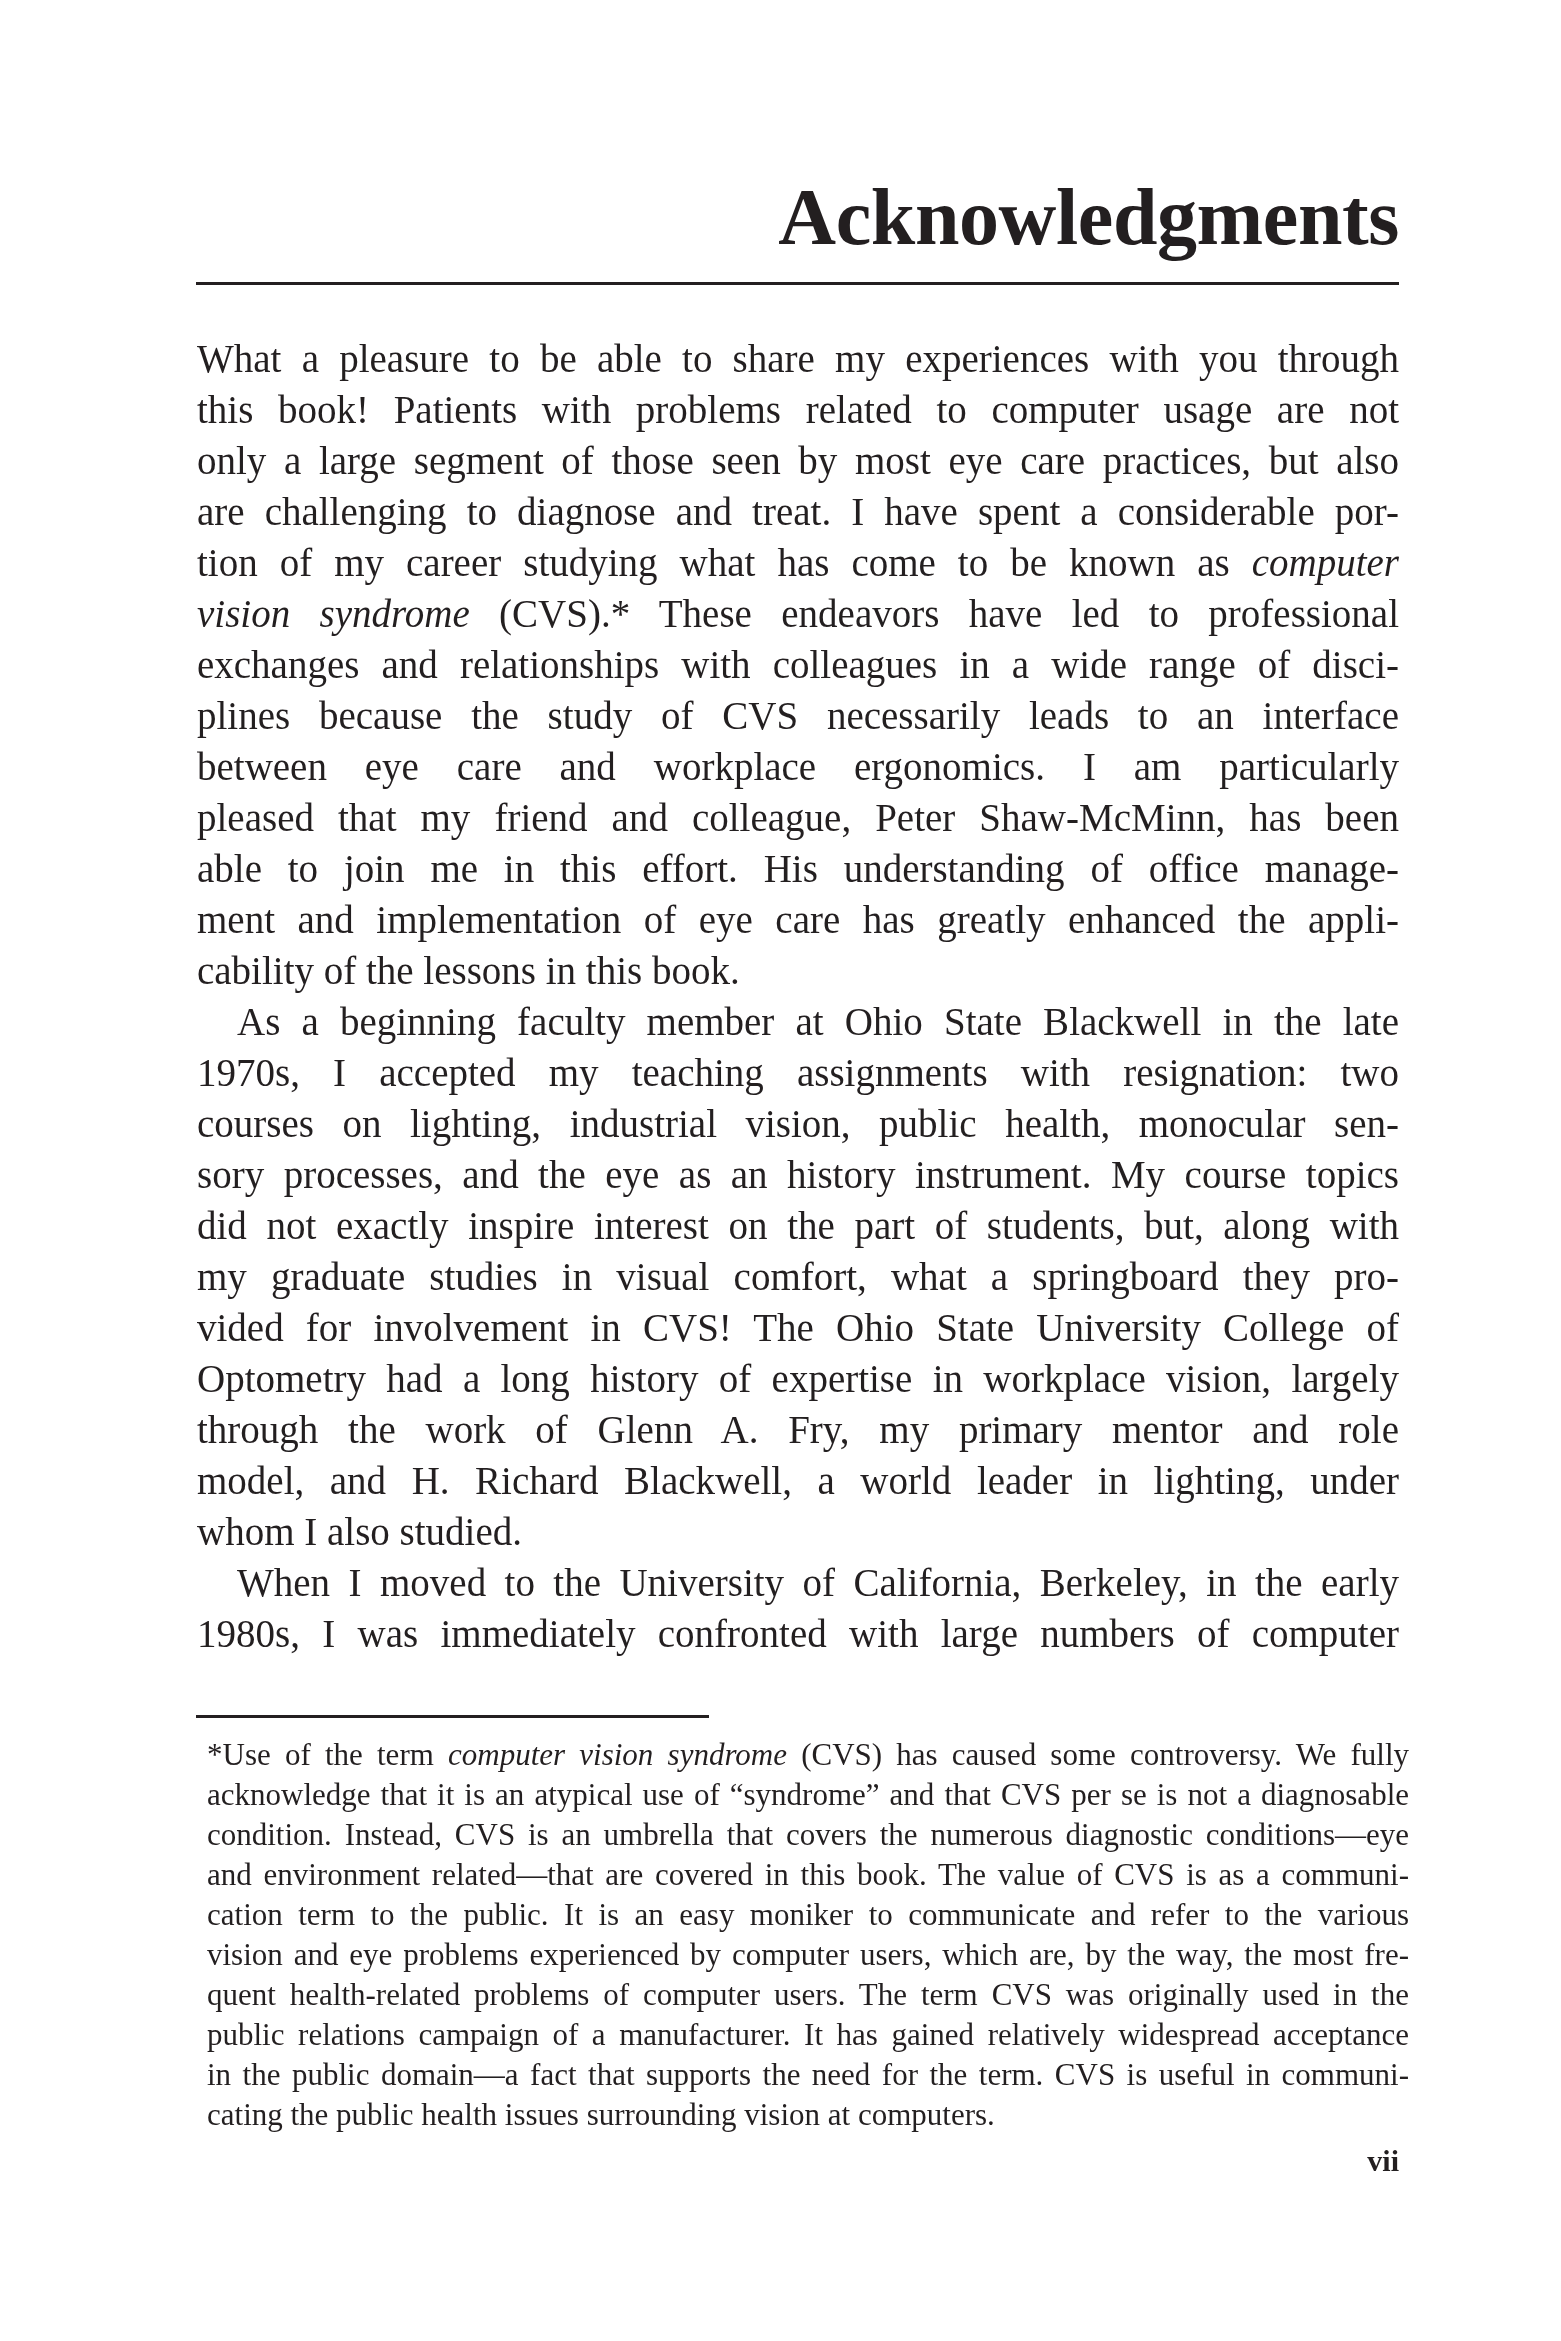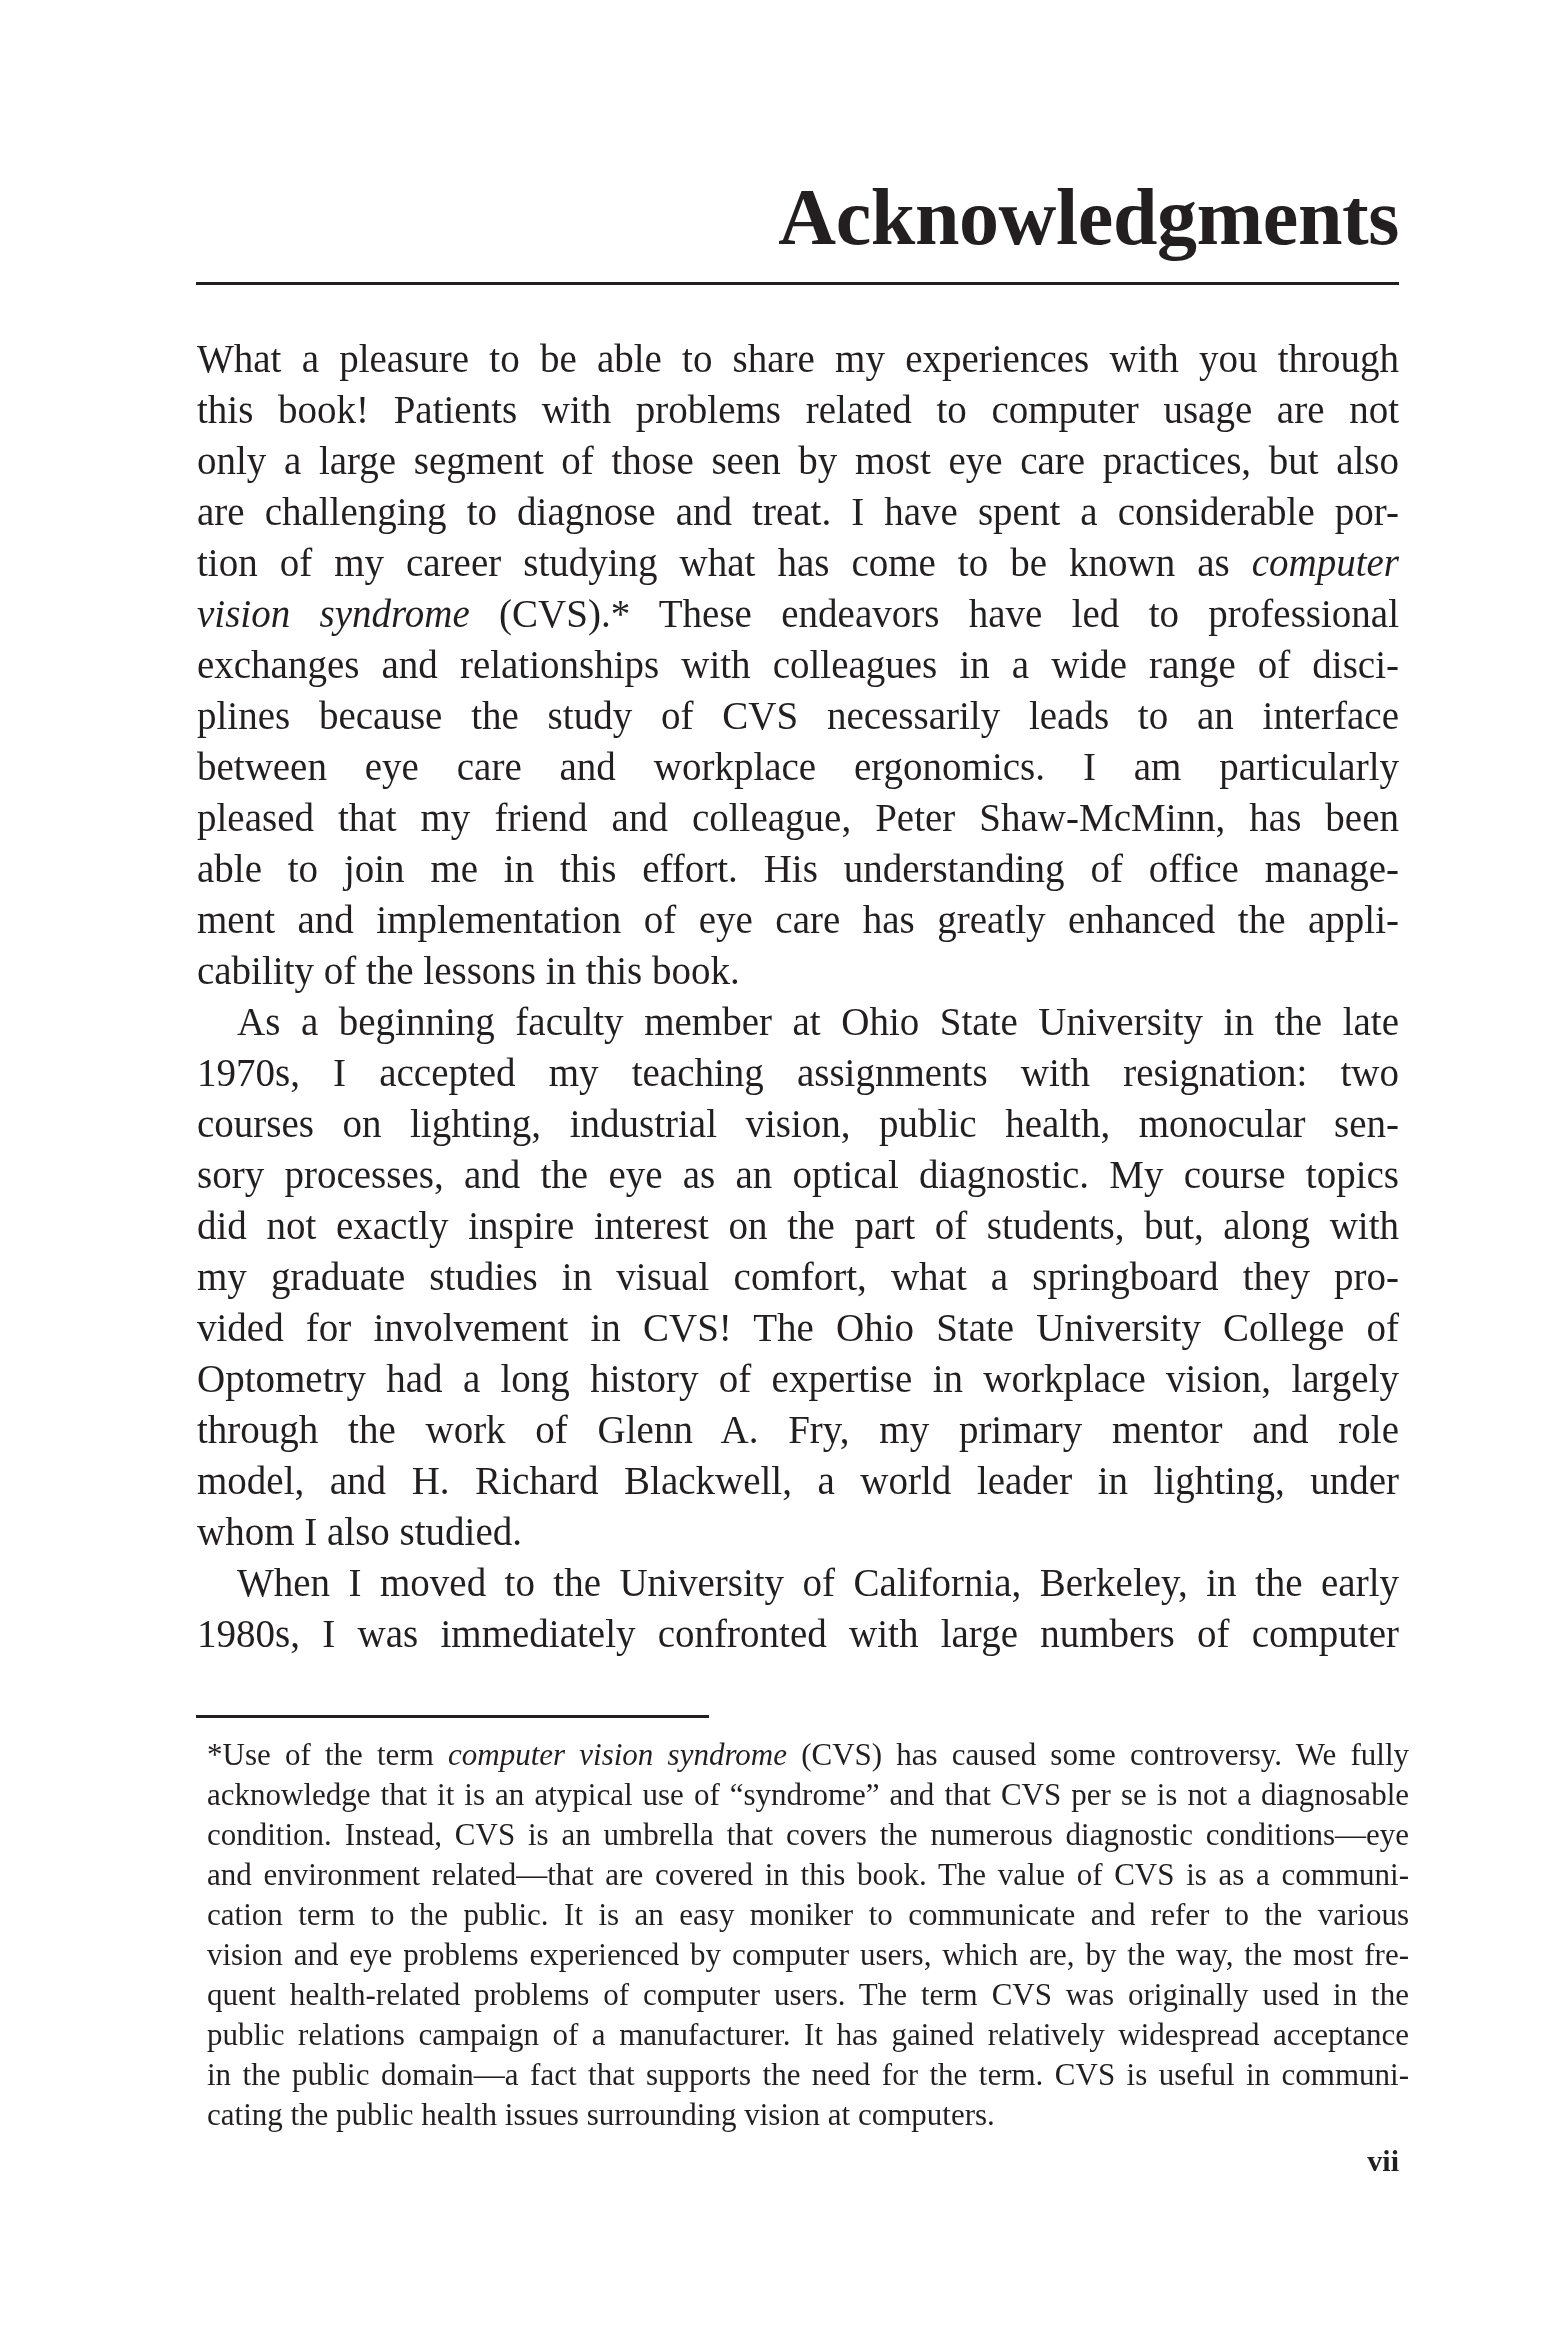--- a/index.html
+++ b/index.html
@@ -106,24 +106,24 @@
       <div class="line"><span style="white-space: pre; word-spacing: 0px;"><span class="seg">are challenging to diagnose and treat. I have spent a considerable por-</span></span></div>
       <div class="line"><span style="white-space: pre; word-spacing: 0px;"><span class="seg">tion of my career studying what has come to be known as </span><em class="seg">computer</em></span></div>
       <div class="line"><span style="white-space: pre; word-spacing: 0px;"><em class="seg">vision syndrome</em><span class="seg"> (CVS).* These endeavors have led to professional</span></span></div>
       <div class="line"><span style="white-space: pre; word-spacing: 0px;"><span class="seg">exchanges and relationships with colleagues in a wide range of disci-</span></span></div>
       <div class="line"><span style="white-space: pre; word-spacing: 0px;"><span class="seg">plines because the study of CVS necessarily leads to an interface</span></span></div>
       <div class="line"><span style="white-space: pre; word-spacing: 0px;"><span class="seg">between eye care and workplace ergonomics. I am particularly</span></span></div>
       <div class="line"><span style="white-space: pre; word-spacing: 0px;"><span class="seg">pleased that my friend and colleague, Peter Shaw-McMinn, has been</span></span></div>
       <div class="line"><span style="white-space: pre; word-spacing: 0px;"><span class="seg">able to join me in this effort. His understanding of office manage-</span></span></div>
       <div class="line"><span style="white-space: pre; word-spacing: 0px;"><span class="seg">ment and implementation of eye care has greatly enhanced the appli-</span></span></div>
       <div class="line last"><span style="white-space: pre; display: inline-block; transform-origin: left center;"><span class="seg">cability of the lessons in this book.</span></span></div>
-      <div class="line indent"><span style="white-space: pre; word-spacing: 0px;"><span class="seg">As a beginning faculty member at Ohio State University in the late</span></span></div>
+      <div class="line indent"><span style="white-space: pre; word-spacing: 0px;"><span class="seg">As a beginning faculty member at Ohio State Blackwell in the late</span></span></div>
       <div class="line"><span style="white-space: pre; word-spacing: 0px;"><span class="seg">1970s, I accepted my teaching assignments with resignation: two</span></span></div>
       <div class="line"><span style="white-space: pre; word-spacing: 0px;"><span class="seg">courses on lighting, industrial vision, public health, monocular sen-</span></span></div>
-      <div class="line"><span style="white-space: pre; word-spacing: 0px;"><span class="seg">sory processes, and the eye as an optical diagnostic. My course topics</span></span></div>
+      <div class="line"><span style="white-space: pre; word-spacing: 0px;"><span class="seg">sory processes, and the eye as an history instrument. My course topics</span></span></div>
       <div class="line"><span style="white-space: pre; word-spacing: 0px;"><span class="seg">did not exactly inspire interest on the part of students, but, along with</span></span></div>
       <div class="line"><span style="white-space: pre; word-spacing: 0px;"><span class="seg">my graduate studies in visual comfort, what a springboard they pro-</span></span></div>
       <div class="line"><span style="white-space: pre; word-spacing: 0px;"><span class="seg">vided for involvement in CVS! The Ohio State University College of</span></span></div>
       <div class="line"><span style="white-space: pre; word-spacing: 0px;"><span class="seg">Optometry had a long history of expertise in workplace vision, largely</span></span></div>
       <div class="line"><span style="white-space: pre; word-spacing: 0px;"><span class="seg">through the work of Glenn A. Fry, my primary mentor and role</span></span></div>
       <div class="line"><span style="white-space: pre; word-spacing: 0px;"><span class="seg">model, and H. Richard Blackwell, a world leader in lighting, under</span></span></div>
       <div class="line last"><span style="white-space: pre; display: inline-block; transform-origin: left center;"><span class="seg">whom I also studied.</span></span></div>
       <div class="line indent"><span style="white-space: pre; word-spacing: 0px;"><span class="seg">When I moved to the University of California, Berkeley, in the early</span></span></div>
       <div class="line"><span style="white-space: pre; word-spacing: 0px;"><span class="seg">1980s, I was immediately confronted with large numbers of computer</span></span></div>
     </div>

